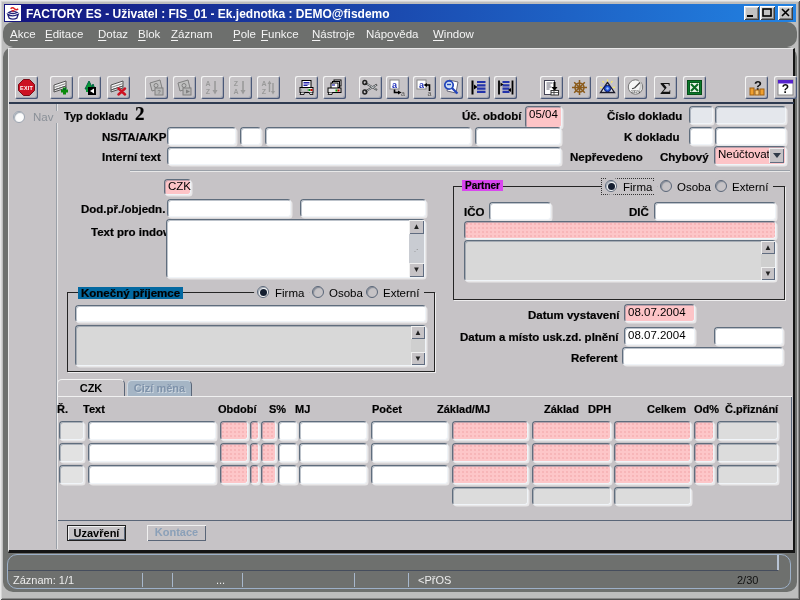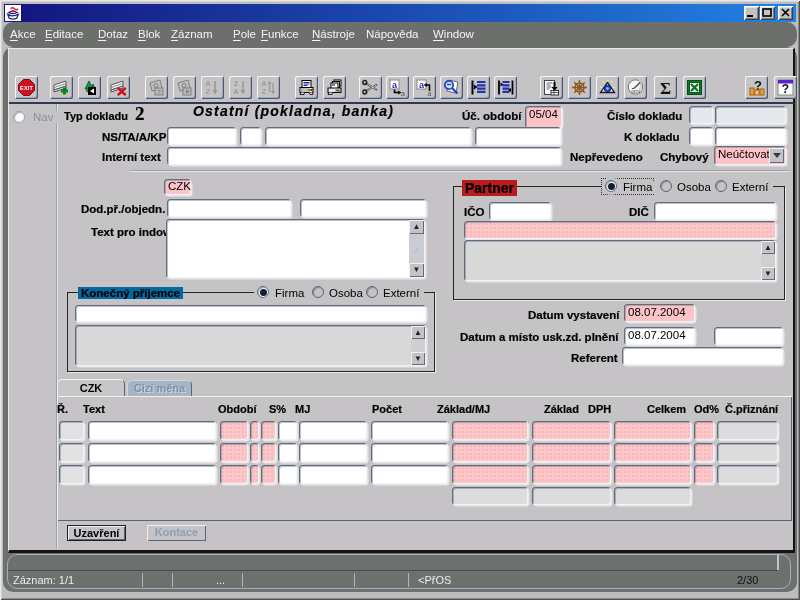--- a/index.html
+++ b/index.html
@@ -83,20 +83,21 @@
 <div id="root">
 
   <div class="abs" id="titlebar">
     <svg class="abs" style="left:1px;top:1px" width="16" height="16" viewBox="0 0 17 17">
       <rect x="0" y="0" width="17" height="17" fill="#fff"></rect>
       <path d="M4 8 q4 -3 9 0 q-4 2 -9 0z" fill="none" stroke="#23237a" stroke-width="1.4"></path>
       <path d="M3 10 q5 3 11 0 l-1.5 4 q-4 2 -8 0z" fill="none" stroke="#23237a" stroke-width="1.4"></path>
       <path d="M6 4 q2 -2 4 0 q2 2 4 0" fill="none" stroke="#e02020" stroke-width="1.6"></path>
       <path d="M7 6.5 q1.5 -1 3 0" fill="none" stroke="#e02020" stroke-width="1.4"></path>
     </svg>
+    <div id="titletext">FACTORY ES - Uživatel : FIS_01 - Ek.jednotka : DEMO@fisdemo</div>
     <div class="winbtn" style="left:740px"><svg width="15" height="14">
           <rect x="3" y="9" width="6" height="2" fill="#000"></rect>
         </svg></div>
     <div class="winbtn" style="left:756px"><svg width="15" height="14">
           <rect x="3" y="3" width="8" height="7" fill="none" stroke="#000" stroke-width="1.6"></rect>
         </svg></div>
     <div class="winbtn" style="left:774px"><svg width="15" height="14">
           <path d="M4 3 L11 10 M11 3 L4 10" stroke="#000" stroke-width="1.6"></path>
         </svg></div>
   </div>
@@ -344,21 +345,20 @@
   </div>
 
   <div class="abs" id="form" style="left:0;top:0;width:800px;height:600px;pointer-events:none">
 
     <div class="abs" style="left:56px; top:104px; width:1px; height:445px; background:#9aa0a8; box-shadow:1px 0 0 rgba(255,255,255,.55)"></div>
     <div class="radio" style="left:13px; top:111px; border-color:#9aa2ae"></div>
     <div class="rlbl" style="left:28px; top:111px; color:#8a9098">Nav</div>
 
     <div class="lbl" style="left:64px; top:110px; font-size:11px">Typ dokladu</div>
     <div class="lbl" style="left:135px; top:103px; font-size:19px; font-family:'Liberation Serif',serif">2</div>
-    <div class="lbl" style="left:193px; top:103px; font-size:14px; font-style:italic; letter-spacing:1.2px">Ostatní (pokladna, banka)</div>
     <div class="lbl" style="left:462px; top:110px; font-size:11.5px">Úč. období</div>
     <div class="fld pinksolid" style="left:525px; top:106px; width:37px; height:22px">05/04</div>
     <div class="lbl" style="left:607px; top:110px; font-size:11.5px">Číslo dokladu</div>
     <div class="fld gfld" style="left:689px; top:106px; width:24px; height:18px"></div>
     <div class="fld gfld" style="left:715px; top:106px; width:71px; height:18px"></div>
 
     <div class="lbl" style="left:102px; top:131px; font-size:11.5px">NS/TA/A/KP</div>
     <div class="fld" style="left:167px; top:127px; width:69px; height:18px"></div>
     <div class="fld" style="left:240px; top:127px; width:21px; height:18px"></div>
     <div class="fld" style="left:265px; top:127px; width:206px; height:18px"></div>
@@ -385,21 +385,21 @@
     <div class="fld" style="left:300px; top:199px; width:126px; height:18px"></div>
     <div class="lbl" style="left:91px; top:226px; font-size:11.5px">Text pro indow</div>
     <div class="fld" style="left:166px; top:219px; width:259px; height:59px"></div>
     <div class="abs" style="left:409px; top:220px; width:15px; height:57px; background:#c9ccd2">
       <div class="sbtn" style="top:0">▲</div>
       <div class="sbtn" style="bottom:0; top:auto">▼</div>
       <div class="abs" style="left:5px;top:26px;color:#777;font-size:7px">.·</div>
     </div>
 
     <div class="box" style="left:453px; top:186px; width:332px; height:114px"></div>
-    <div class="lbl" style="left:462px; top:180px; font-size:14px; background:#b91c1c; padding:0 3px">Partner</div>
+    <div class="lbl" style="left:462px; top:180px; font-size:10px; background:#d946ef; padding:0 3px">Partner</div>
     <div class="abs" style="left:601px; top:178px; width:53px; height:17px; border:1px dotted #333; background:#c6c3c6"></div>
     <div class="radio sel" style="left:605px; top:180px"></div>
     <div class="rlbl" style="left:618px; top:181px">Firma</div>
     <div class="radio" style="left:660px; top:180px; background:#c6c3c6"></div>
     <div class="rlbl" style="left:672px; top:181px">Osoba</div>
     <div class="radio" style="left:715px; top:180px; background:#c6c3c6"></div>
     <div class="rlbl" style="left:727px; top:181px">Externí</div>
 
     <div class="lbl" style="left:464px; top:206px; font-size:11.5px">IČO</div>
     <div class="fld" style="left:489px; top:202px; width:62px; height:18px"></div>

